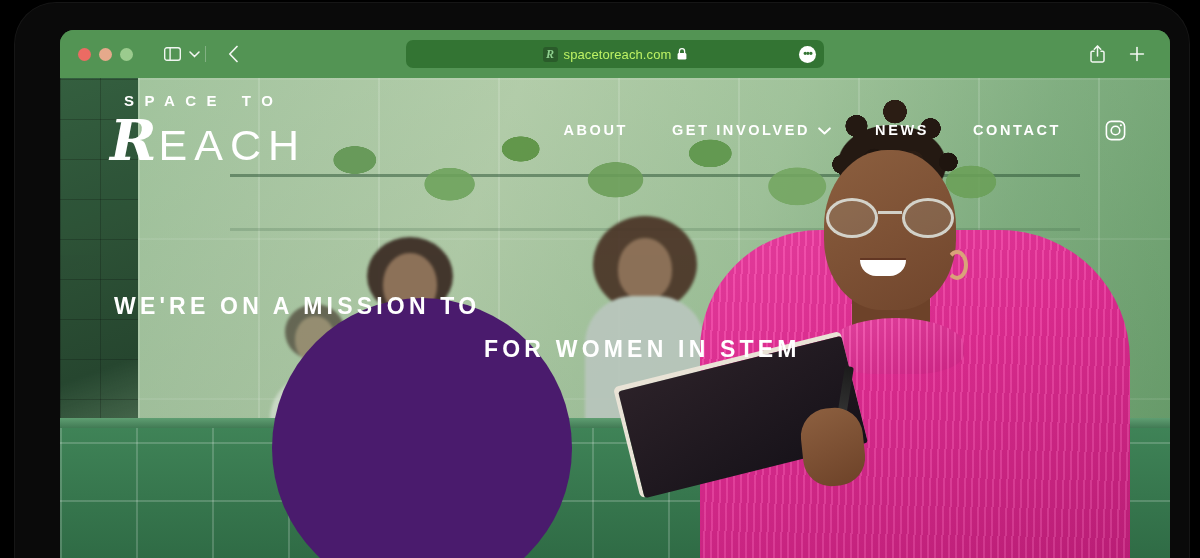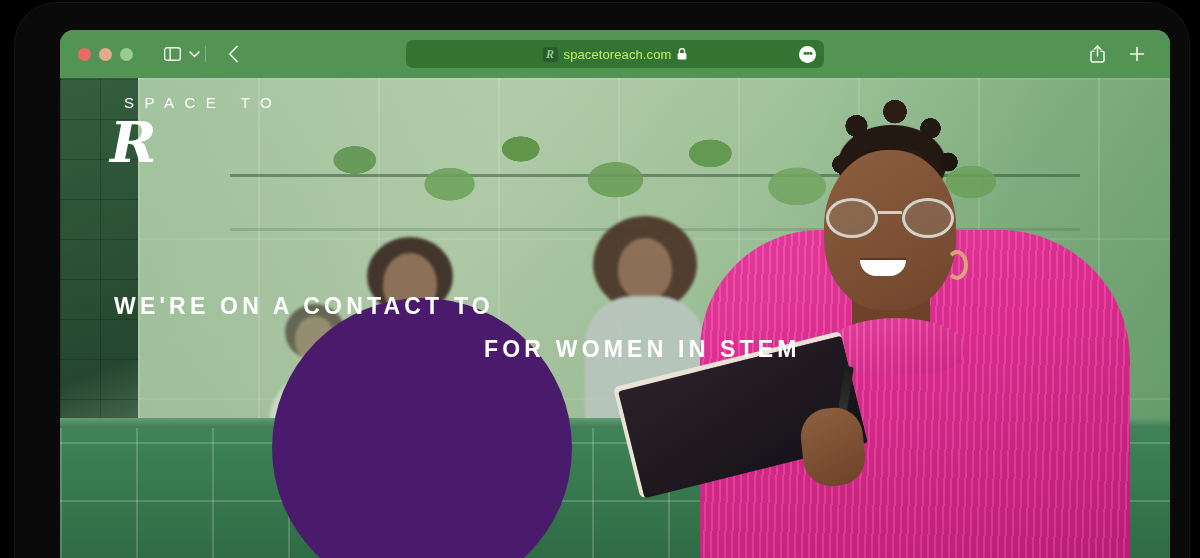--- a/index.html
+++ b/index.html
@@ -386,21 +386,21 @@
     display: flex;
     align-items: center;
     padding: 0 44px 0 50px;
     box-sizing: border-box;
     z-index: 6;
   }
   #site-logo { color:#ffffff; line-height:1; user-select:none; }
   #logo-top {
     font-size: 15px;
     letter-spacing: 10.5px;
-    font-weight: 400;
+    font-weight: 700;
     padding-left: 14px;
     display: block;
     margin-bottom: 10px;
   }
   #logo-main {
     display: flex;
     align-items: baseline;
     font-size: 43px;
     letter-spacing: 7px;
     font-weight: 300;
@@ -591,25 +591,52 @@
         <div id="subject-notebook"></div>
         <div id="subject-pen"></div>
         <div id="subject-hand"></div>
       </div>
 
       <div id="site-header">
         <div id="site-logo">
           <span id="logo-top">SPACE TO</span>
           <span id="logo-main">
             <span id="logo-r">R</span>
+            <span id="logo-rest">EACH</span>
           </span>
         </div>
 
+        <nav id="site-nav">
+          <a class="nav-link" href="#">
+            <span>ABOUT</span>
+          </a>
+          <a class="nav-link" href="#">
+            <span>GET INVOLVED</span>
+            <span>
+              <svg width="13" height="8" viewBox="0 0 13 8" fill="none" stroke="currentColor" stroke-width="2" stroke-linecap="round" stroke-linejoin="round">
+                <polyline points="1.2,1.4 6.5,6.4 11.8,1.4"></polyline>
+              </svg>
+            </span>
+          </a>
+          <a class="nav-link" href="#">
+            <span>NEWS</span>
+          </a>
+          <a class="nav-link" href="#">
+            <span>CONTACT</span>
+          </a>
+          <a id="nav-instagram" href="#">
+            <svg width="21" height="21" viewBox="0 0 21 21" fill="none" stroke="currentColor" stroke-width="1.6">
+              <rect x="1.4" y="1.4" width="18.2" height="18.2" rx="5"></rect>
+              <circle cx="10.5" cy="10.5" r="4.3"></circle>
+              <circle cx="15.9" cy="5.2" r="1.05" fill="currentColor" stroke="none"></circle>
+            </svg>
+          </a>
+        </nav>
       </div>
 
       <div id="hero-copy">
-        <p id="hero-eyebrow">WE'RE ON A CONTACT TO</p>
+        <p id="hero-eyebrow">WE'RE ON A MISSION TO</p>
         <p id="hero-subline">FOR WOMEN IN STEM</p>
       </div>
 
     </div>
   </div>
 </div>
 
 </body></html>

